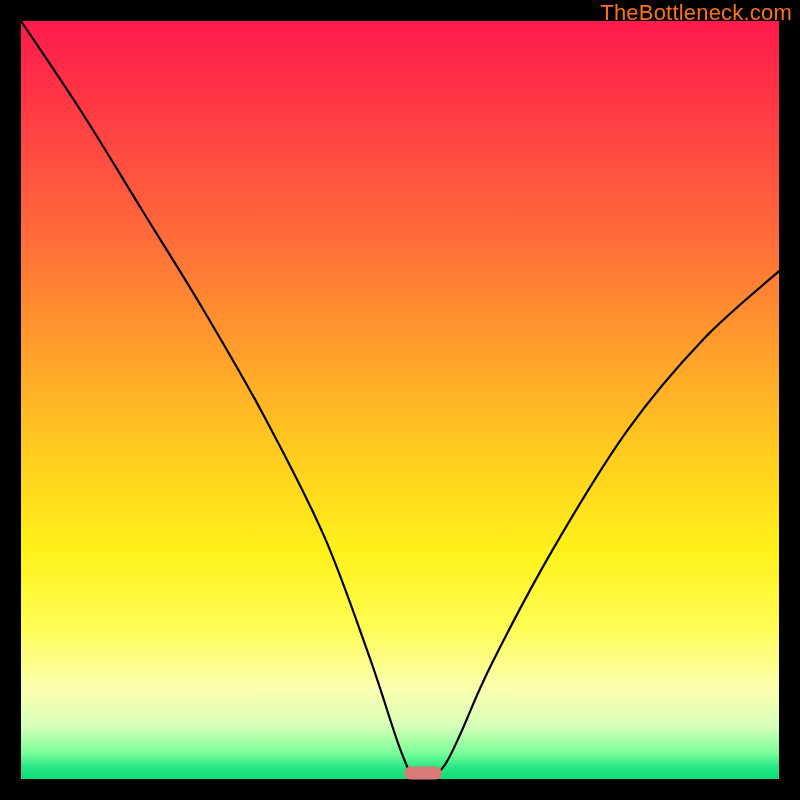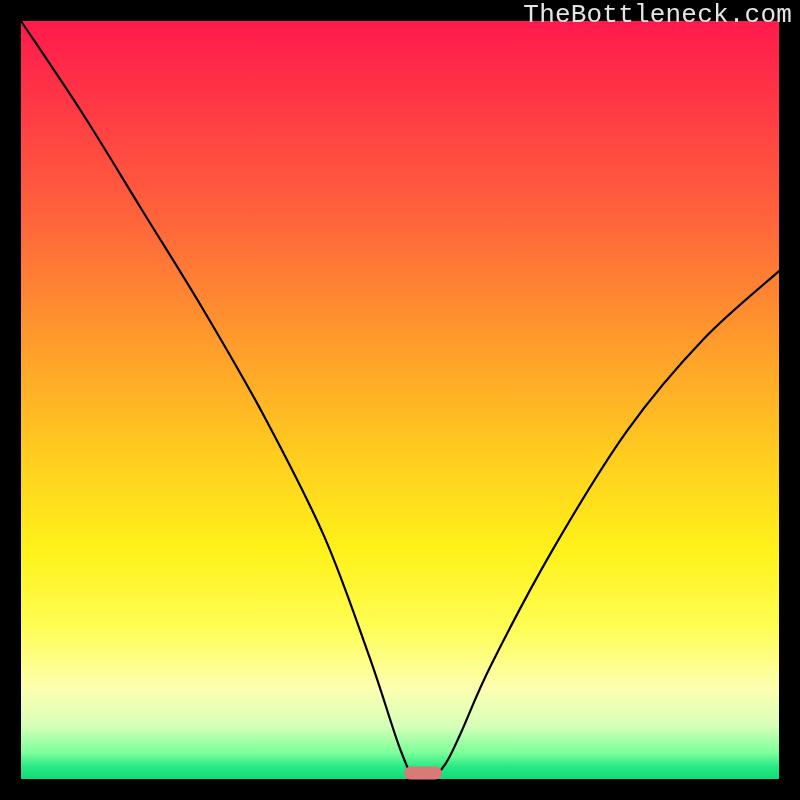--- a/index.html
+++ b/index.html
@@ -59,25 +59,25 @@
     width: 38px;
     height: 13px;
     border-radius: 7px;
     background: #d77a78;
     transform: translate(-50%, -50%);
   }
   .watermark {
     position: absolute;
     top: 0px;
     right: 8px;
-    color: #e5e5e5;
-    font-size: 26px;
+    color: #f97316;
+    font-size: 22px;
     font-weight: 500;
     letter-spacing: 0.2px;
-    font-family: Liberation Mono, monospace;
+    font-family: Liberation Sans, sans-serif;
   }
 </style>
 </head>
 <body>
 
 <div class="frame">
 
   <div class="plot-area">
 
     <svg class="curve" viewBox="0 0 758 758" preserveAspectRatio="none">

